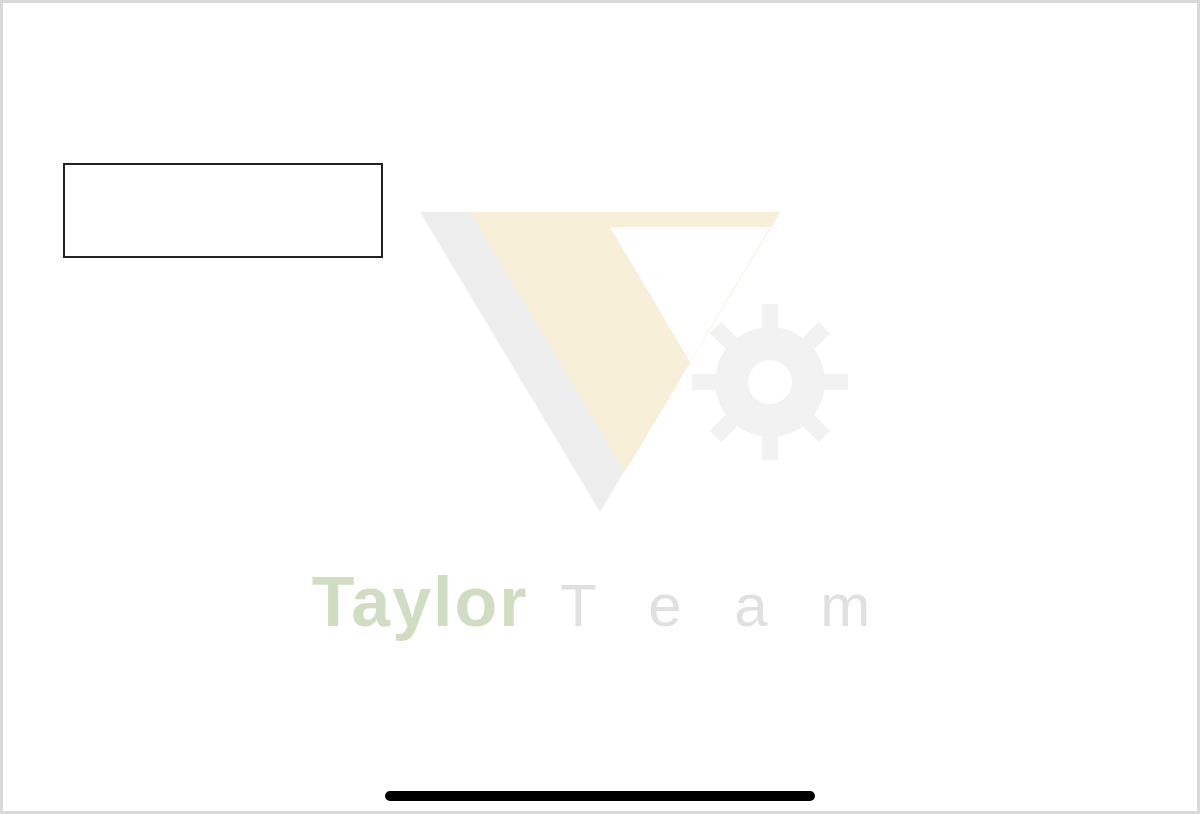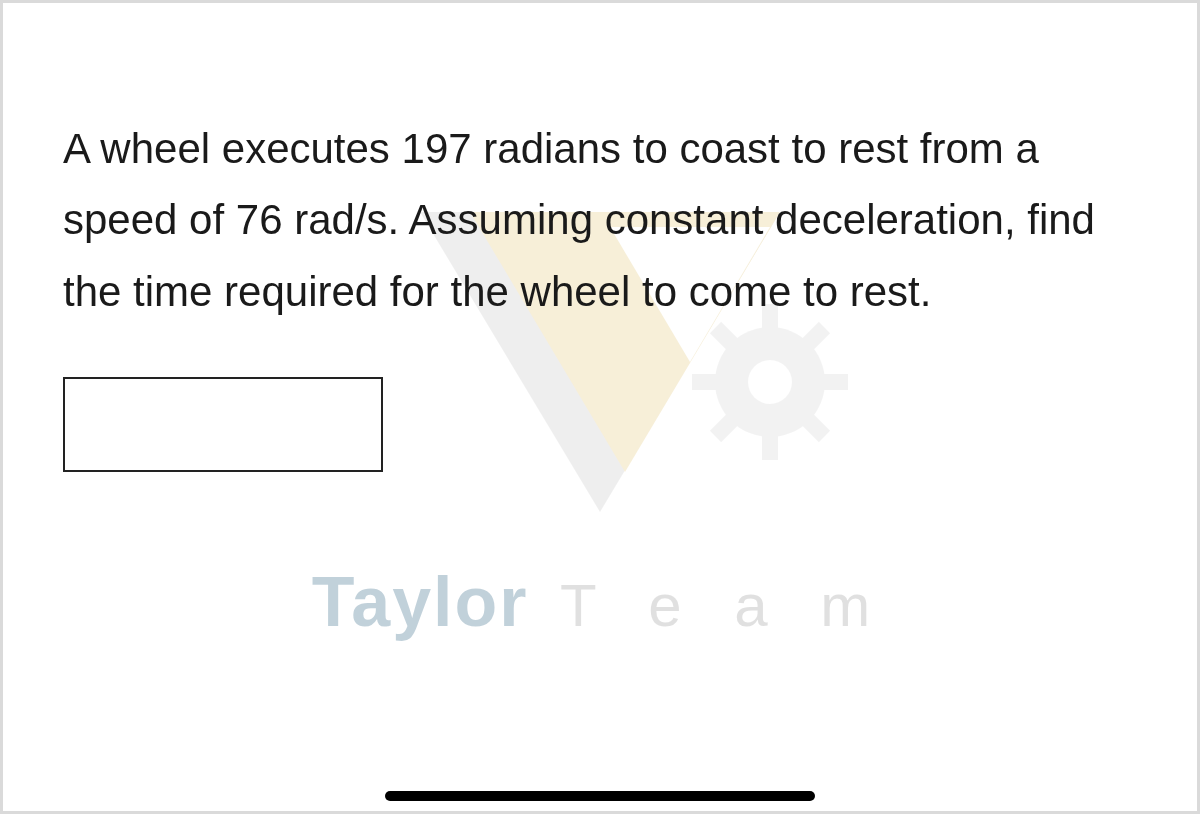--- a/index.html
+++ b/index.html
@@ -30,21 +30,21 @@
     position: relative;
     width: 520px;
     height: 380px;
     margin: 0 auto 10px auto;
   }
   .wm-text {
     font-size: 70px;
     font-weight: 700;
     letter-spacing: 2px;
   }
-  .wm-text .taylor { color: #0c4a6e; }
+  .wm-text .taylor { color: #4d7c0f; }
   .wm-text .team { color: #888; font-size: 60px; letter-spacing: 18px; font-weight: 400; margin-left: 10px; margin-top: 33px; }
   .question {
     position: relative;
     z-index: 2;
     font-size: 42px;
     color: #1a1a1a;
     line-height: 1.7;
     font-weight: 400;
   }
   .answer-label {
@@ -104,19 +104,18 @@
           </g>
         </g>
       </svg>
     </div>
     <div class="wm-text">
       <span class="taylor">Taylor</span>
       <span class="team">T e a m</span>
     </div>
   </div>
 
-  <p class="question">A wheel executes 197 radians to coast to rest from a speed of 76 rad/s. Assuming constant deceleration, find the time required for the wheel to come to rest.</p>
 
 
   <input type="text" class="answer-box" value="" style="">
 
   <div class="bottom-rule"></div>
 </div>
 
 </body></html>

